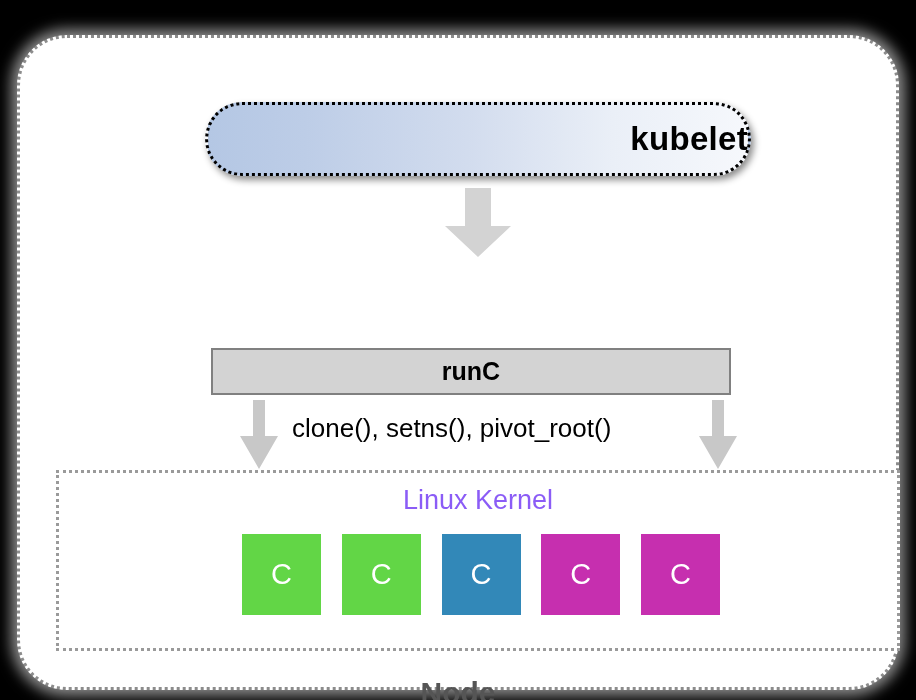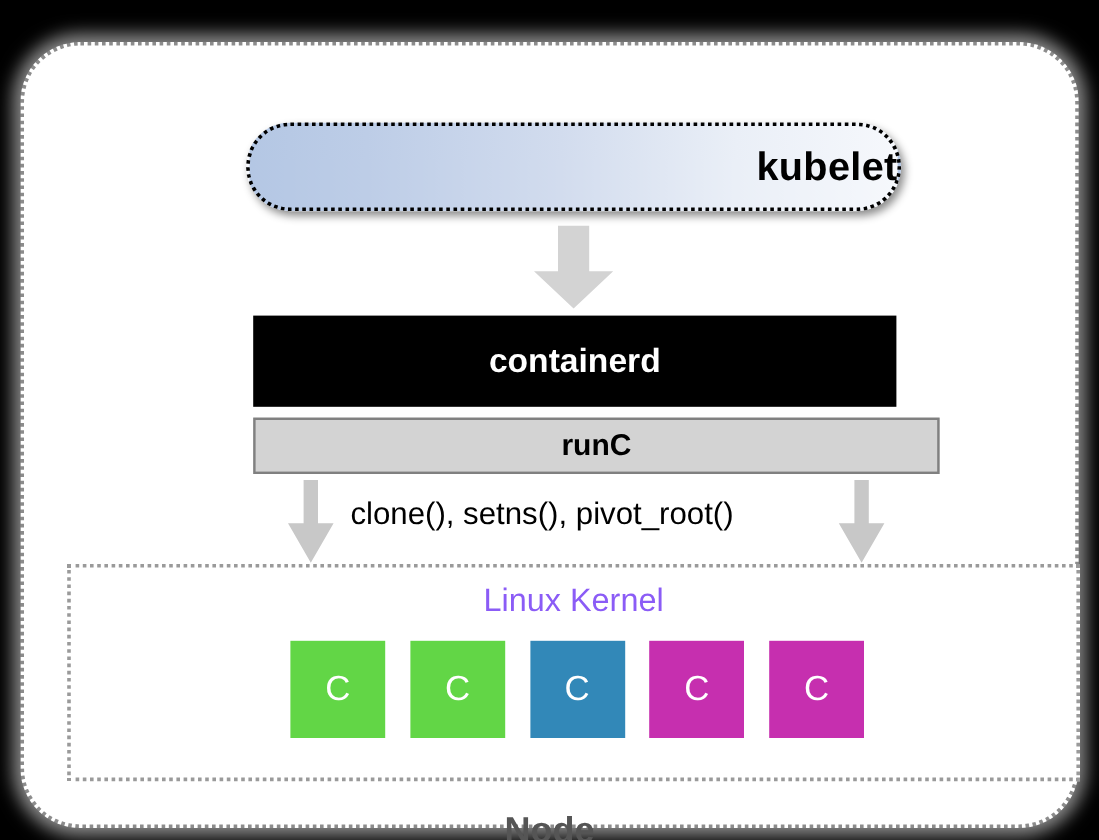--- a/index.html
+++ b/index.html
@@ -77,21 +77,21 @@
     font-size: 28px;
     font-weight: bold;
     color: #ffffff;
   }
 
   
   #runc-box {
     position: absolute;
     left: 191px;
     top: 310px;
-    width: 572px;
+    width: 520px;
     height: 47px;
     box-sizing: border-box;
     background: #d3d3d3;
     border: 2px solid #808080;
     display: flex;
     align-items: center;
     justify-content: center;
   }
   #runc-box .label {
     font-size: 25px;
@@ -184,23 +184,20 @@
   <div id="kubelet-box">
     <span class="label">kubelet</span>
   </div>
 
   <div id="kubelet-to-containerd-arrow">
     <svg width="68" height="70" viewBox="0 0 68 70" xmlns="http://www.w3.org/2000/svg">
       <polygon points="21,0 47,0 47,38 67,38 34,69 1,38 21,38" fill="#d3d3d3"></polygon>
     </svg>
   </div>
 
-  <div id="containerd-box">
-    <span class="label">containerd</span>
-  </div>
 
   <div id="runc-box">
     <span class="label">runC</span>
   </div>
 
   <div class="syscall-arrow" id="syscall-arrow-left">
     <svg width="40" height="70" viewBox="0 0 40 70" xmlns="http://www.w3.org/2000/svg">
       <polygon points="14,0 26,0 26,36 39,36 20,69 1,36 14,36" fill="#c8c8c8"></polygon>
     </svg>
   </div>

